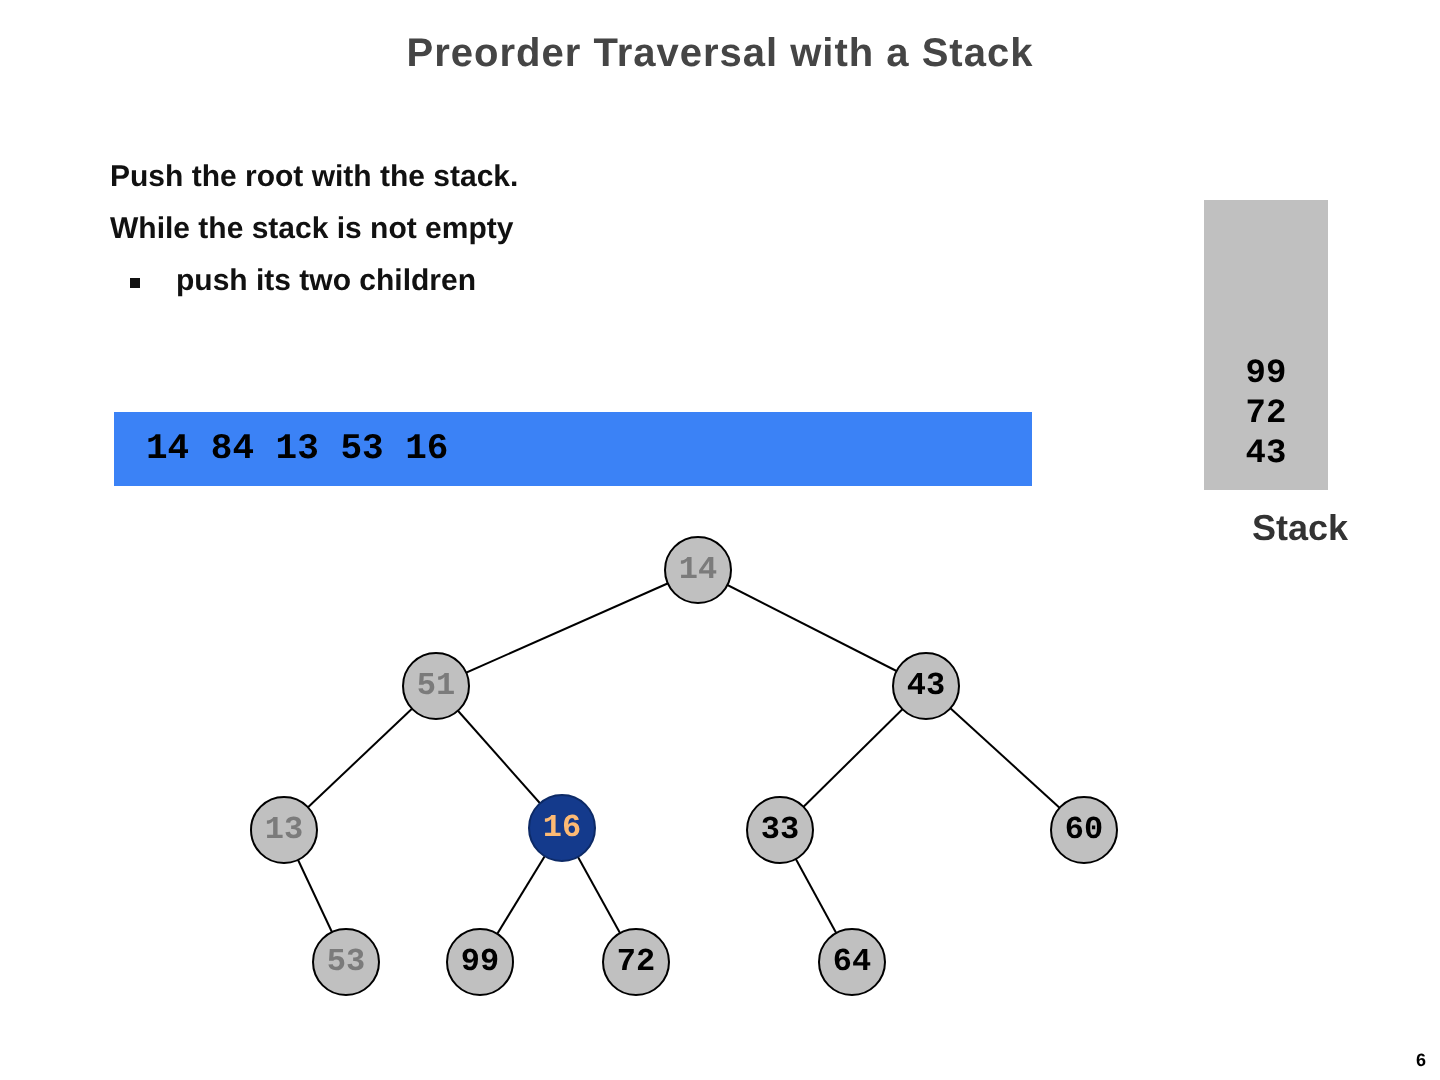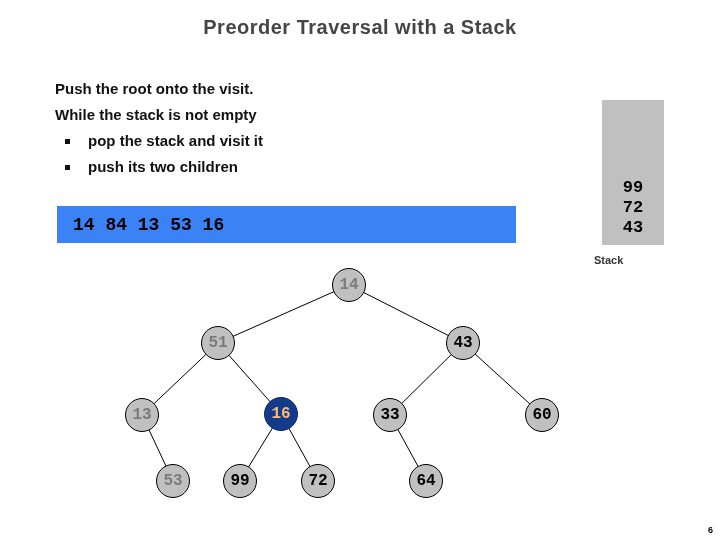--- a/index.html
+++ b/index.html
@@ -47,22 +47,22 @@
     background:#c0c0c0;
     display:flex;flex-direction:column;justify-content:flex-end;align-items:center;
     padding-bottom:7px;box-sizing:border-box;
   }
   .stack-item{
     font-family:"Liberation Mono","DejaVu Sans Mono",monospace;
     font-weight:bold;font-size:17px;line-height:20px;color:#000000;
   }
   .stack-label{
     position:absolute;left:594px;top:254px;width:80px;
-    text-align:left;
-    font-size:11px;font-weight:bold;color:#333333;
+    text-align:right;
+    font-size:18px;font-weight:bold;color:#333333;
   }
   
   .edges{position:absolute;left:0;top:0;width:720px;height:540px;}
   .node{
     position:absolute;width:34px;height:34px;border-radius:50%;
     background:#c0c0c0;border:1px solid #000000;box-sizing:border-box;
     display:flex;align-items:center;justify-content:center;
     font-family:"Liberation Mono","DejaVu Sans Mono",monospace;
     font-weight:bold;font-size:16px;color:#000000;
   }
@@ -75,26 +75,22 @@
   }
 </style>
 </head>
 <body>
 
 <div class="slide">
 
   <div class="title">Preorder Traversal with a Stack</div>
 
   <div class="instructions">
-    <div class="instr-line">Push the root onto the visit.</div>
+    <div class="instr-line">Push the root with the stack.</div>
     <div class="instr-line">While the stack is not empty</div>
-    <div class="bullet-line">
-      <span class="bullet-marker"></span>
-      <span>pop the stack and visit it</span>
-    </div>
     <div class="bullet-line">
       <span class="bullet-marker"></span>
       <span>push its two children</span>
     </div>
   </div>
 
   <div class="sequence-box">
     <span class="sequence-text">14 84 13 53 16</span>
   </div>
 

